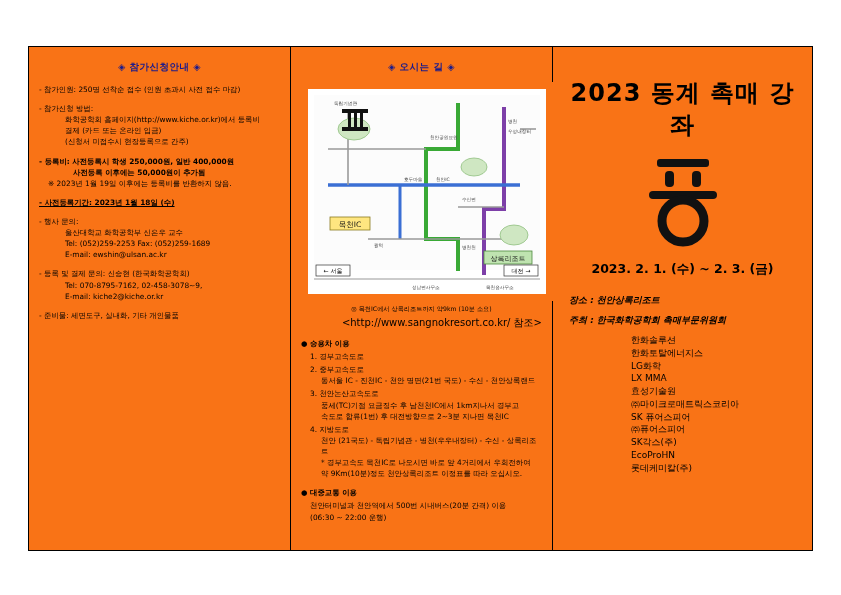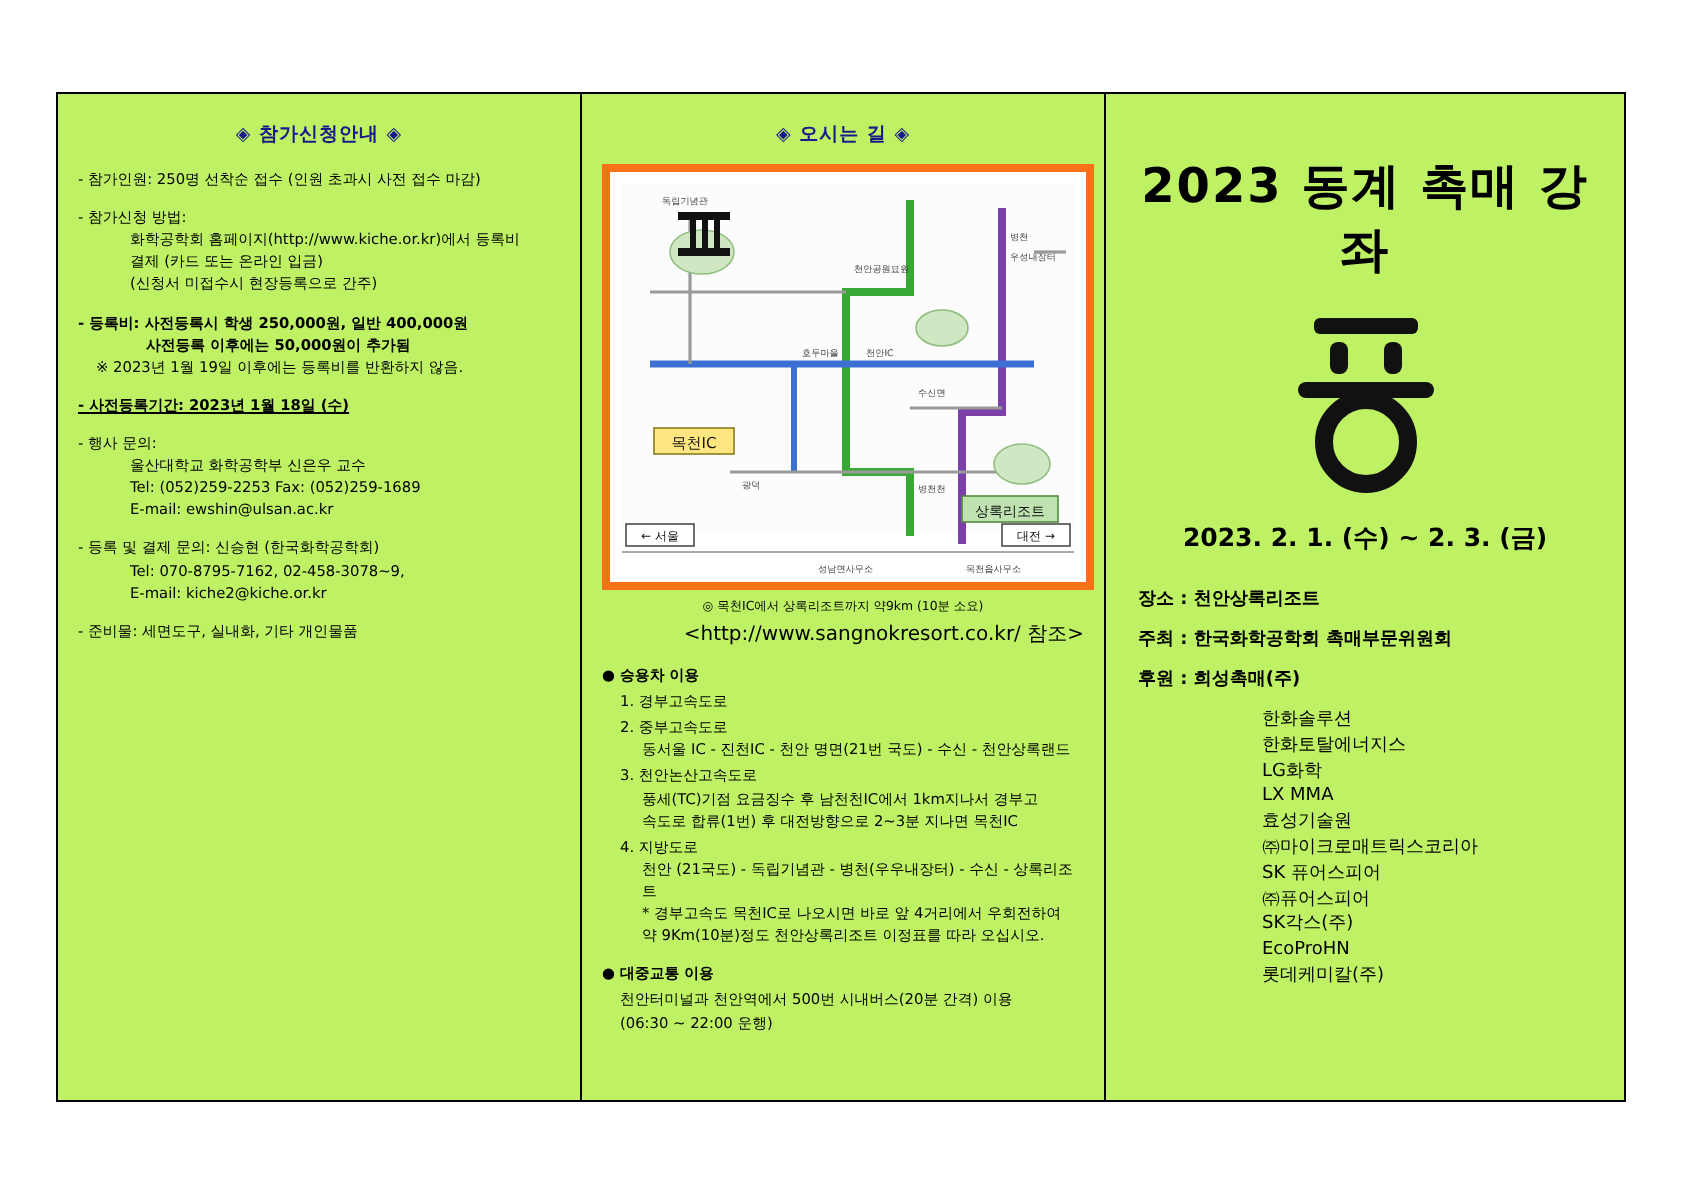--- a/index.html
+++ b/index.html
@@ -1,45 +1,45 @@
 <!DOCTYPE html>
 <html><head>
 <meta charset="utf-8">
 <style>
   html,body{margin:0;padding:0;background:#ffffff;}
   body{width:841px;height:595px;font-family:"DejaVu Sans","Liberation Sans",sans-serif;color:#000;}
   .page{position:relative;width:841px;height:595px;background:#fff;box-sizing:border-box;}
-  .sheet{position:absolute;left:28px;top:46px;width:785px;height:505px;border:1px solid #000;background:#bef264;box-sizing:border-box;display:flex;}
+  .sheet{position:absolute;left:28px;top:46px;width:785px;height:505px;border:1px solid #000;background:#f97316;box-sizing:border-box;display:flex;}
   .col{box-sizing:border-box;padding:12px 10px;}
   .col-left{width:262px;border-right:1px solid #000;}
   .col-mid{width:262px;border-right:1px solid #000;}
   .col-right{width:259px;}
   .sec-title{text-align:center;font-weight:bold;font-size:9.5px;color:#1a1a8c;letter-spacing:.5px;margin:2px 0 10px 0;}
   .mid-title{text-align:center;font-weight:bold;font-size:9.5px;color:#1a1a8c;letter-spacing:.5px;margin:2px 0 8px 0;}
   .blk{font-size:7.4px;line-height:1.5;margin-bottom:8px;}
   .blk .lead{display:block;}
   .ind1{display:block;padding-left:9px;}
   .ind2{display:block;padding-left:26px;}
   .ind3{display:block;padding-left:34px;}
   .bold{font-weight:bold;}
   .uline{text-decoration:underline;}
   
-  .mapwrap{width:238px;height:205px;border:4px solid #f97316;margin:0 auto 4px auto;position:relative;background:#fdfdfd;overflow:hidden;}
+  .mapwrap{width:238px;height:205px;border:7px solid #f97316;margin:0 auto 4px auto;position:relative;background:#fdfdfd;overflow:hidden;}
   .maplink{font-size:10px;text-align:right;margin:2px 0 8px 0;}
   .mapnote{font-size:6.2px;text-align:center;}
   
   .bullet{font-size:7.4px;line-height:1.5;margin-bottom:2px;}
   .bullet .hd{font-weight:bold;}
   .numline{display:block;padding-left:9px;}
   .subline{display:block;padding-left:20px;}
   
   .big-title{font-size:24px;font-weight:bold;text-align:center;margin:18px 0 6px 0;letter-spacing:1px;}
   .logo{width:100%;display:flex;justify-content:center;margin:10px 0 14px 0;}
   .dates{text-align:center;font-size:12.5px;font-weight:bold;margin:10px 0 16px 0;}
-  .rline{font-size:9px;font-weight:bold;margin:0 0 7px 6px;line-height:1.45;}
+  .rline{font-size:9px;font-weight:bold;margin:0 0 7px 6px;line-height:1.45;font-style:italic;}
   .sponsors{margin-left:68px;font-size:9px;font-weight:normal;line-height:1.42;}
   .sponsors div{white-space:nowrap;}
 </style>
 </head>
 <body>
 
 <div class="page">
   <div class="sheet">
 
     <div class="col col-left">
@@ -195,21 +195,20 @@
           <rect x="57" y="20" width="9" height="16" rx="4" fill="#111"></rect>
           <rect x="14" y="40" width="68" height="8" rx="4" fill="#111"></rect>
           <circle cx="48" cy="70" r="21" fill="none" stroke="#111" stroke-width="9"></circle>
         </svg>
       </div>
 
       <div class="dates">2023. 2. 1. (수) ~ 2. 3. (금)</div>
 
       <div class="rline">장소 : 천안상록리조트</div>
       <div class="rline">주최 : 한국화학공학회 촉매부문위원회</div>
-      <div class="rline">후원 : 희성촉매(주)</div>
 
       <div class="sponsors">
         <div>한화솔루션</div>
         <div>한화토탈에너지스</div>
         <div>LG화학</div>
         <div>LX MMA</div>
         <div>효성기술원</div>
         <div>㈜마이크로매트릭스코리아</div>
         <div>SK 퓨어스피어</div>
         <div>㈜퓨어스피어</div>

